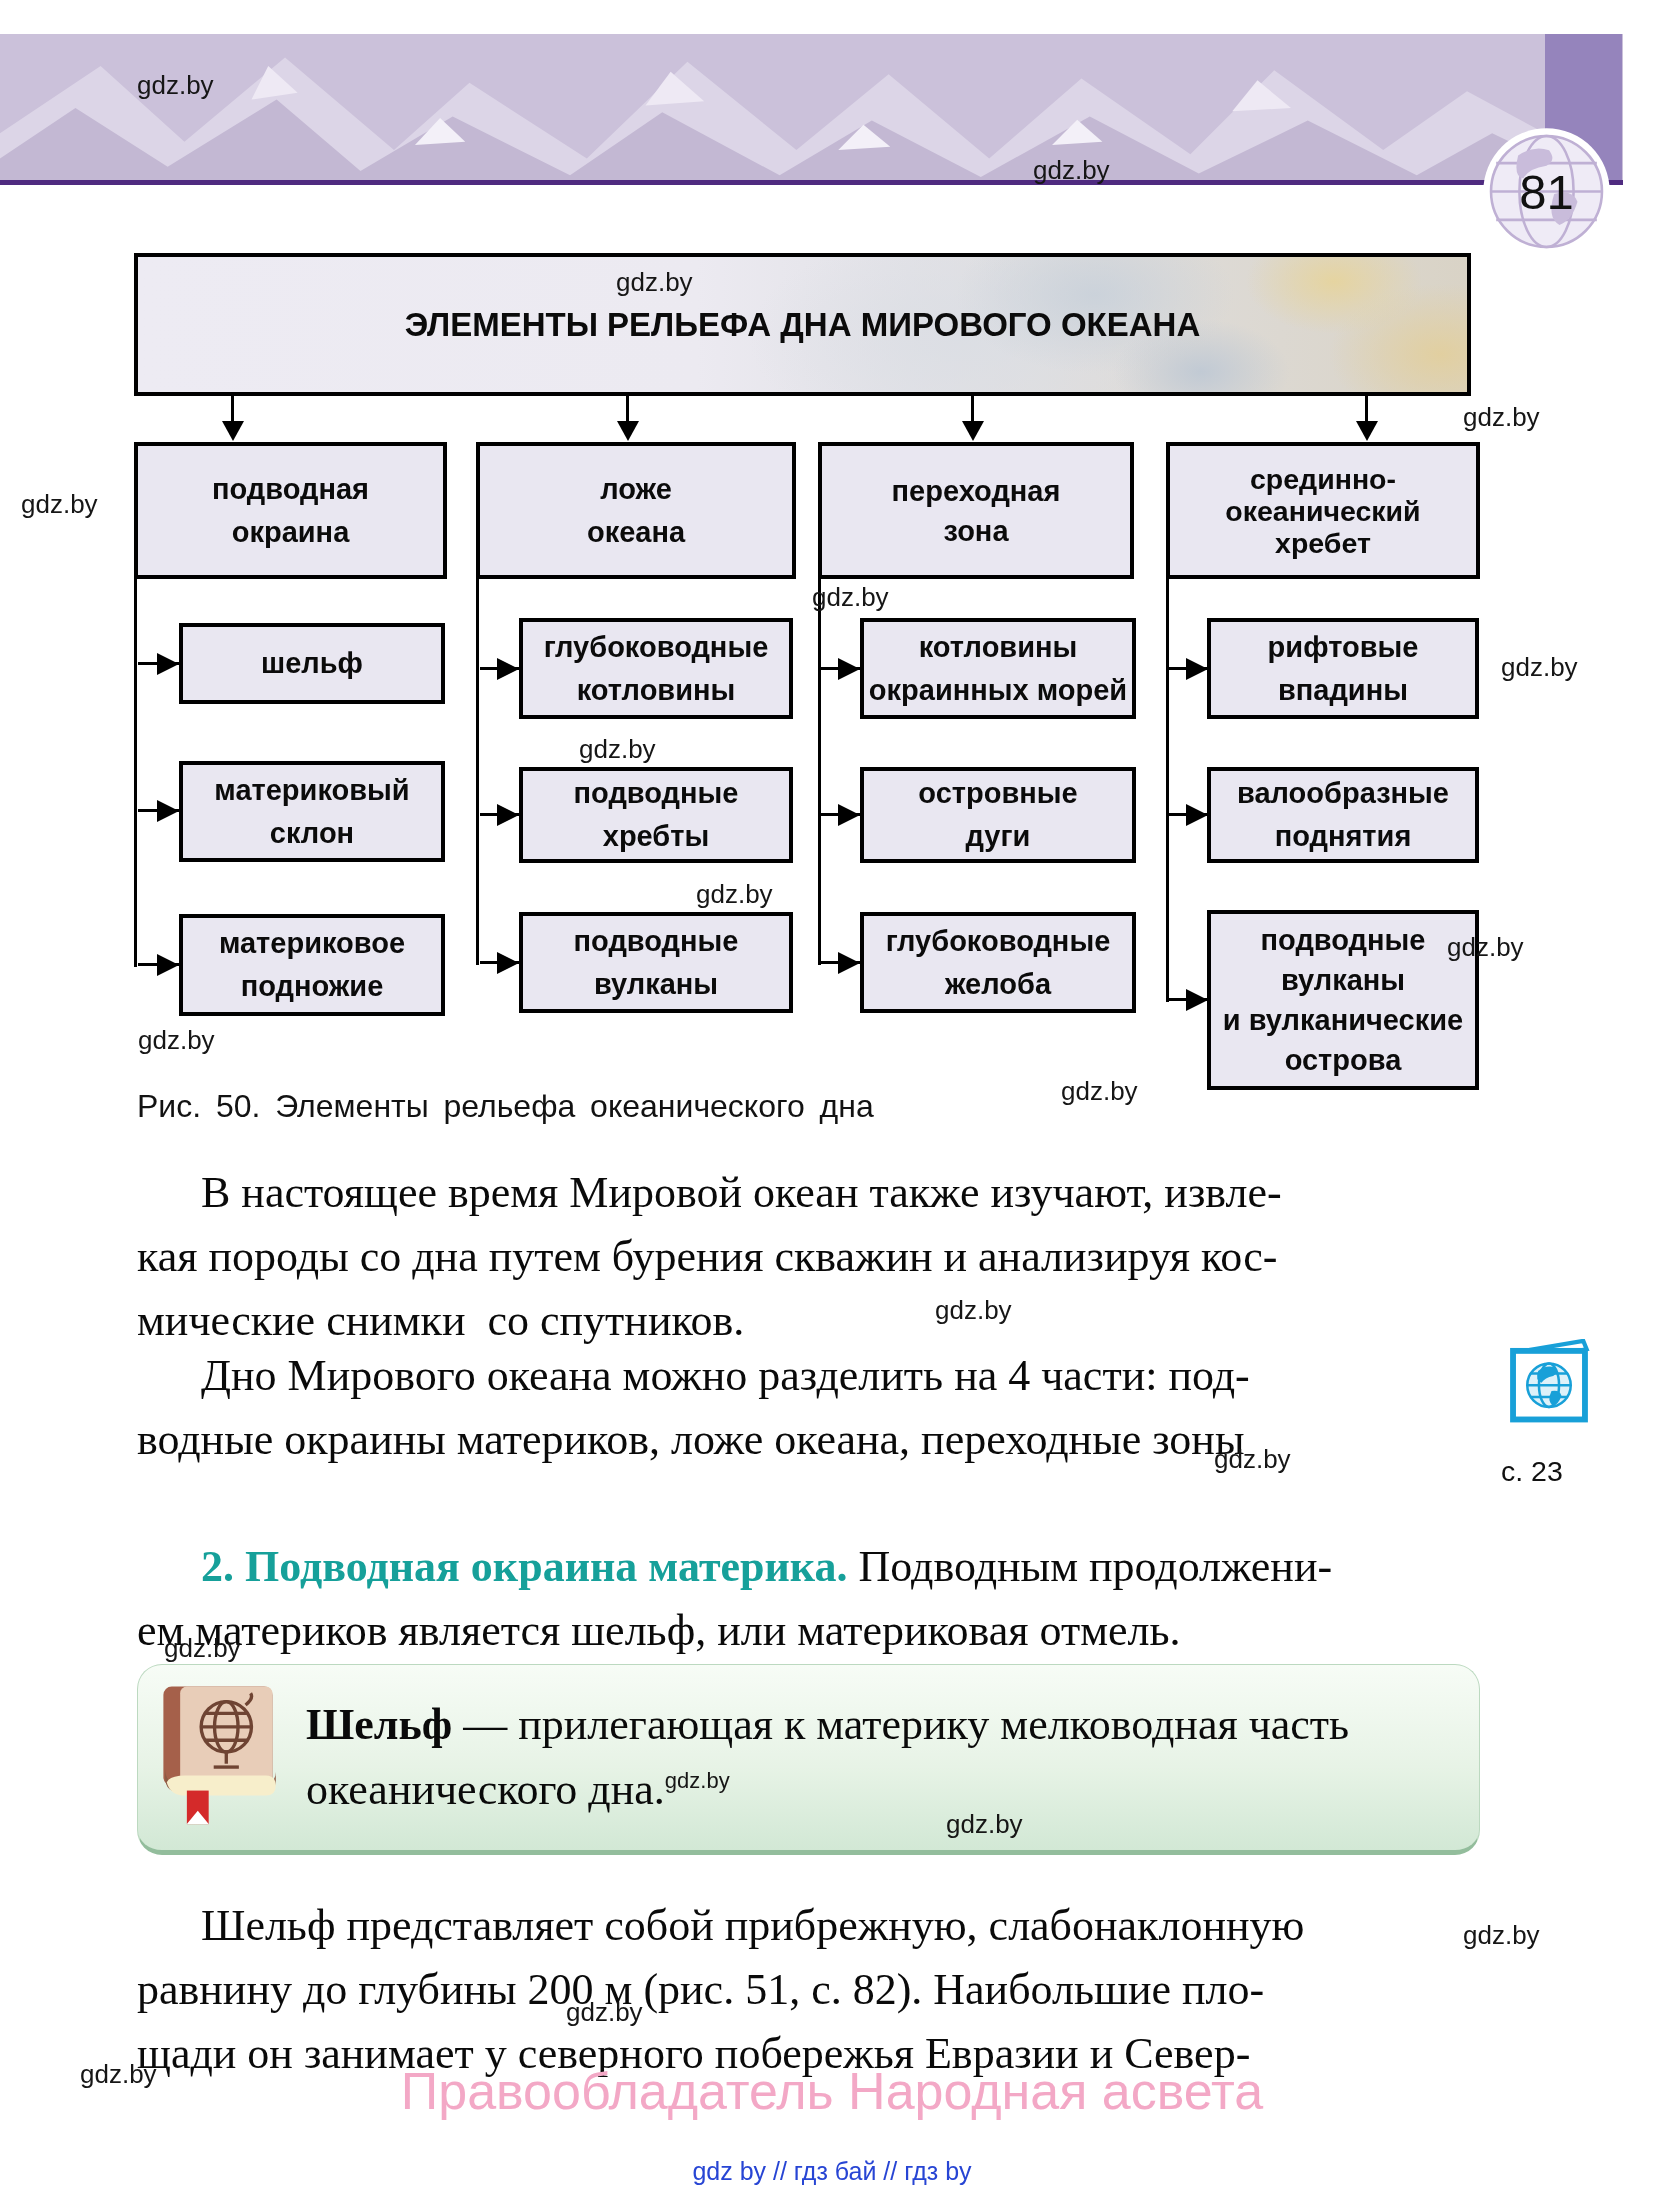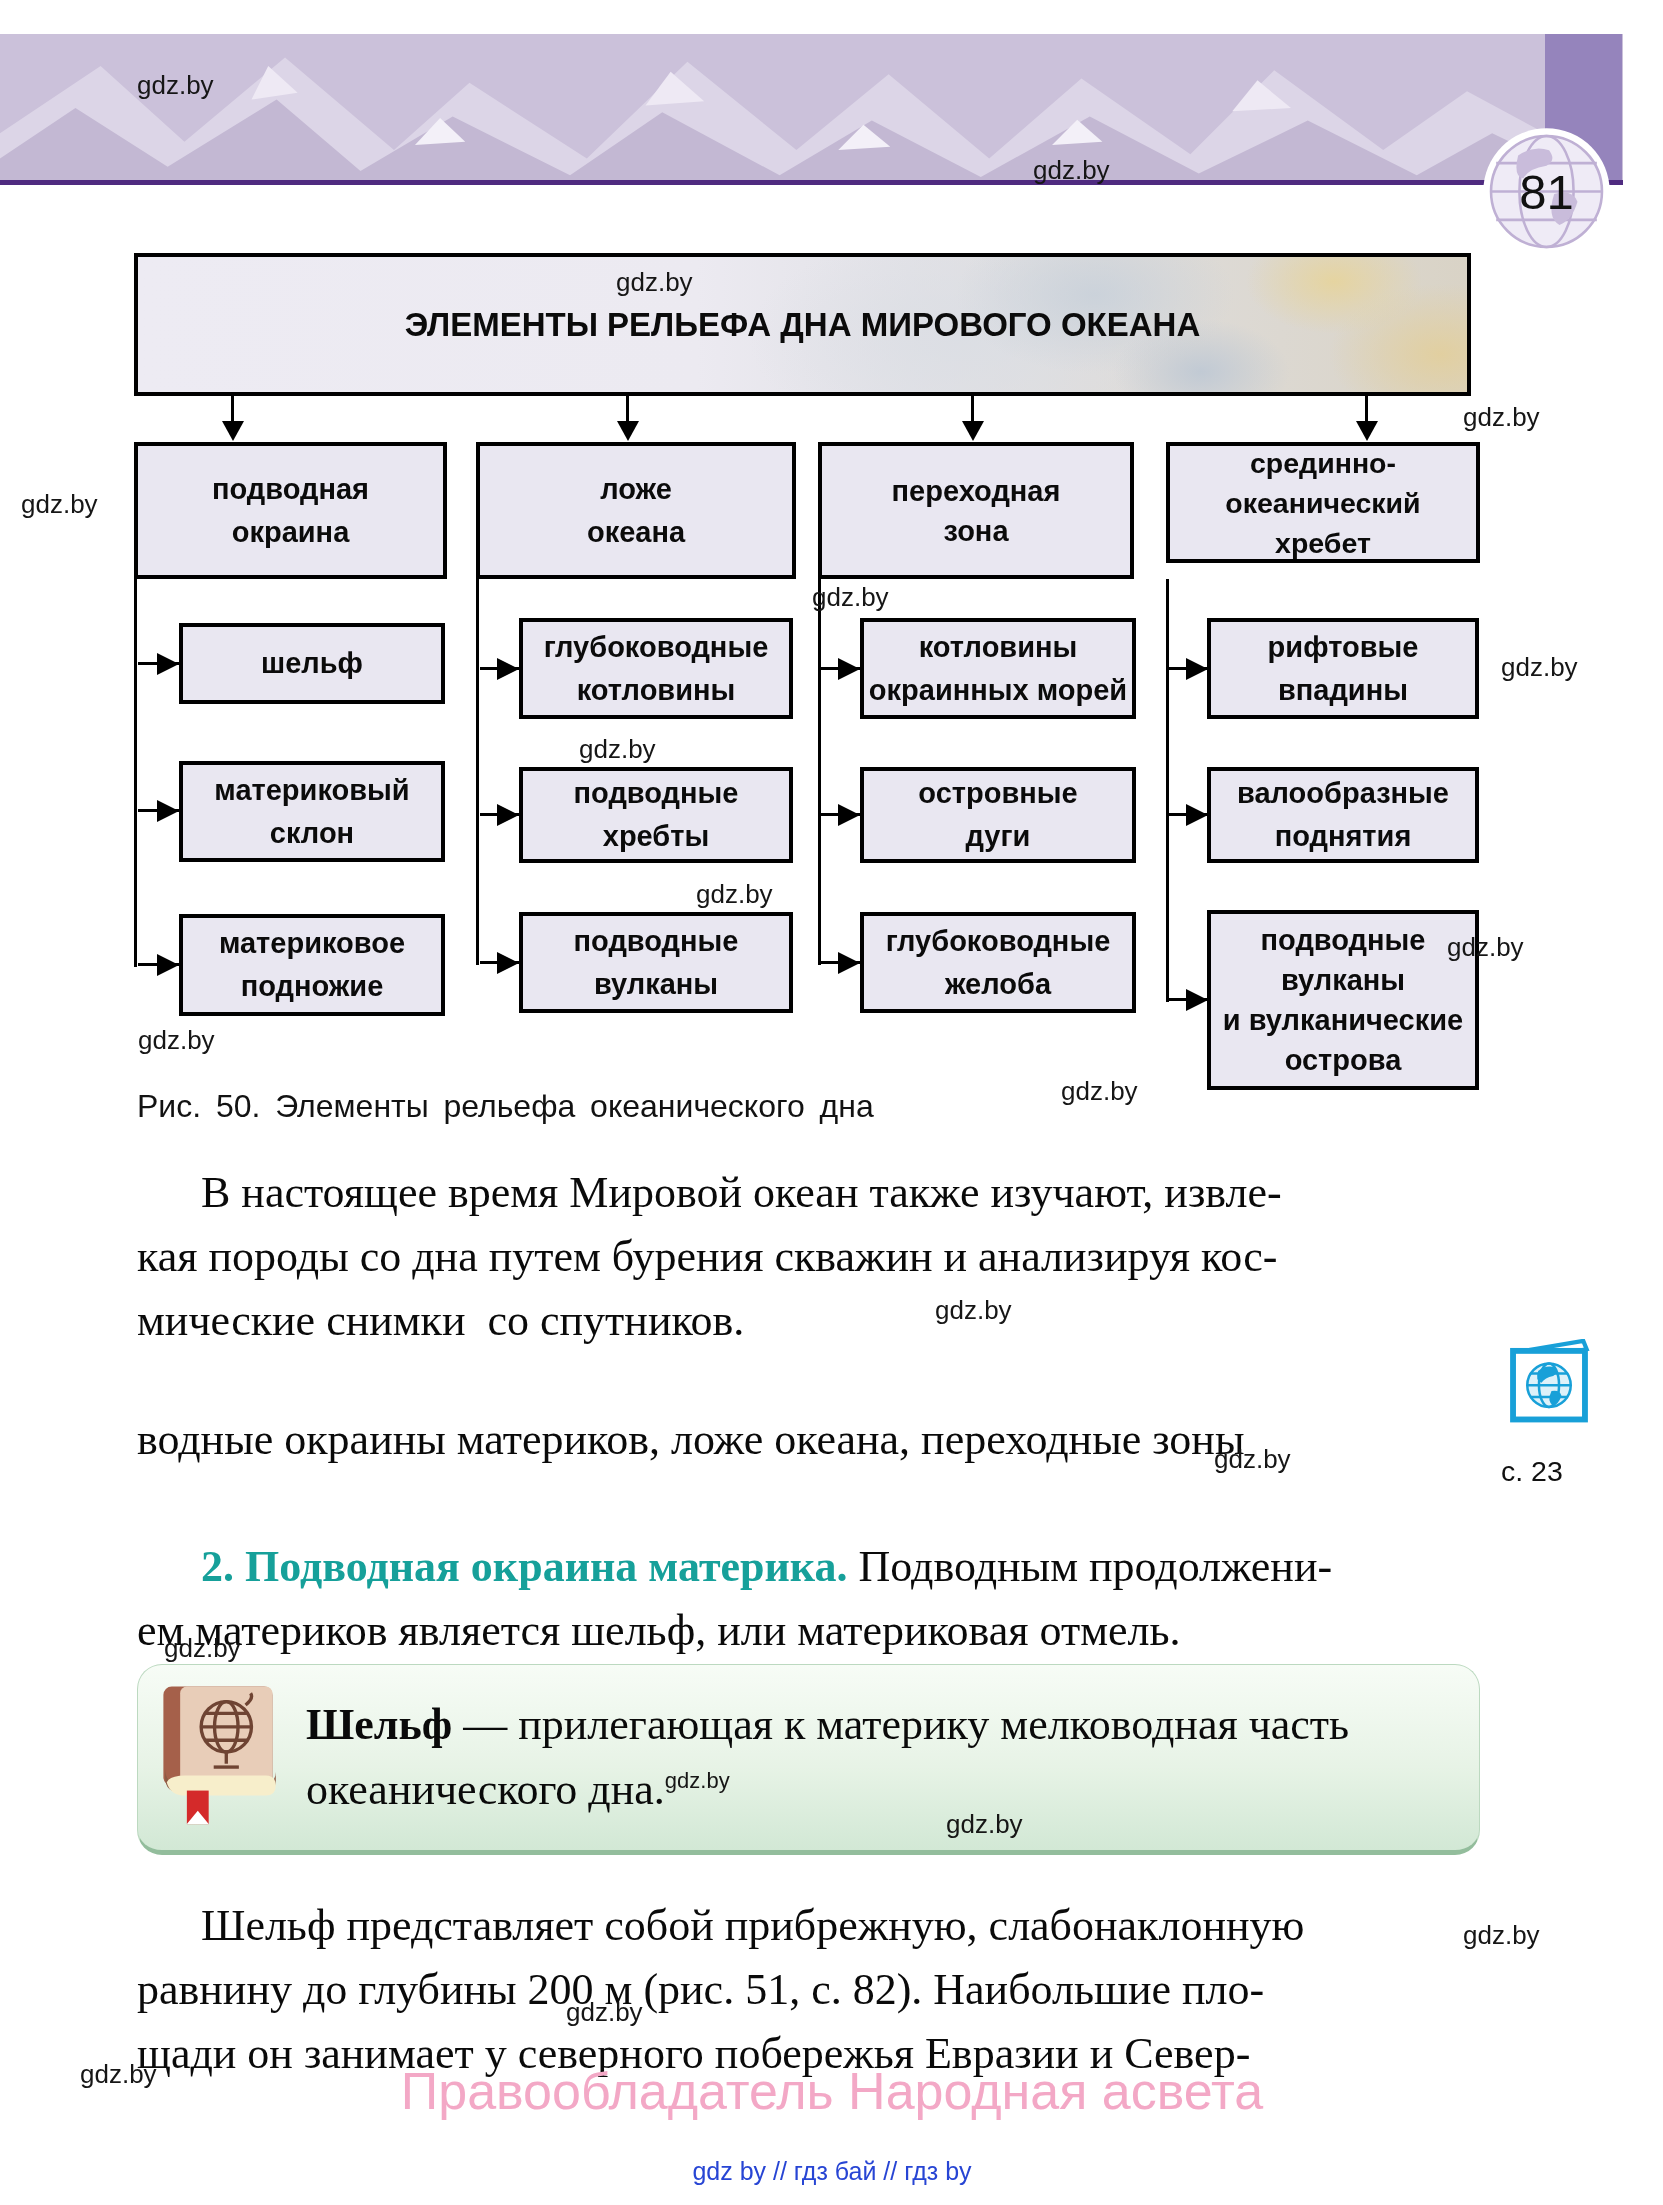--- a/index.html
+++ b/index.html
@@ -118,21 +118,21 @@
   <div class="varr" style="left:626px;top:396px;height:27px;"></div>
   <div class="varr" style="left:971px;top:396px;height:27px;"></div>
   <div class="varr" style="left:1365px;top:396px;height:27px;"></div>
 
   <div class="dgbox" style="left:134px;top:442px;width:313px;height:137px;">подводная
 окраина</div>
   <div class="dgbox" style="left:476px;top:442px;width:320px;height:137px;">ложе
 океана</div>
   <div class="dgbox" style="left:818px;top:442px;width:316px;height:137px;line-height:40px;">переходная
 зона</div>
-  <div class="dgbox" style="left:1166px;top:442px;width:314px;height:121px;line-height:40px;font-size:28.5px;">срединно-
+  <div class="dgbox" style="left:1166px;top:442px;width:314px;height:137px;line-height:32px;font-size:28.5px;">срединно-
 океанический
 хребет</div>
 
   <div class="vline" style="left:134px;top:579px;height:388px;"></div>
   <div class="vline" style="left:476px;top:579px;height:386px;"></div>
   <div class="vline" style="left:818px;top:579px;height:386px;"></div>
   <div class="vline" style="left:1166px;top:579px;height:423px;"></div>
 
   <div class="hstub" style="left:138px;top:662px;width:41px;"></div>
   <div class="hstub" style="left:138px;top:809px;width:41px;"></div>
@@ -174,20 +174,21 @@
 вулканы
 и вулканические
 острова</div>
 
   <div class="dg-caption">Рис. 50. Элементы рельефа океанического дна</div>
 
   <div class="bl" style="left:201px;top:1167px;">В настоящее время Мировой океан также изучают, извле-</div>
   <div class="bl" style="left:137px;top:1231px;">кая породы со дна путем бурения скважин и анализируя кос-</div>
   <div class="bl" style="left:137px;top:1295px;">мические снимки  со спутников.</div>
 
+  <div class="bl" style="left:201px;top:1350px;">Дно Мирового океана можно разделить на 4 части: под-</div>
   <div class="bl" style="left:137px;top:1414px;">водные окраины материков, ложе океана, переходные зоны</div>
 
   <div class="bl" style="left:201px;top:1541px;"><span class="teal">2. Подводная окраина материка.</span><span> Подводным продолжени-</span></div>
   <div class="bl" style="left:137px;top:1605px;">ем материков является шельф, или материковая отмель.</div>
 
   <div class="defbox">
     <svg width="130" height="143" viewBox="0 0 155 170" style="position:absolute;left:17px;top:18.4px;">
       <rect x="10" y="4" width="130" height="118" rx="10" fill="#a5604a"></rect>
       <rect x="30" y="4" width="110" height="118" rx="8" fill="#e8cdb8"></rect>
       <path d="M12,112 q0,18 18,18 h100 q14,0 14,-14 v-10 q0,14 -14,14 h-100 q-18,0 -18,-18z" fill="#8b5a44"></path>

